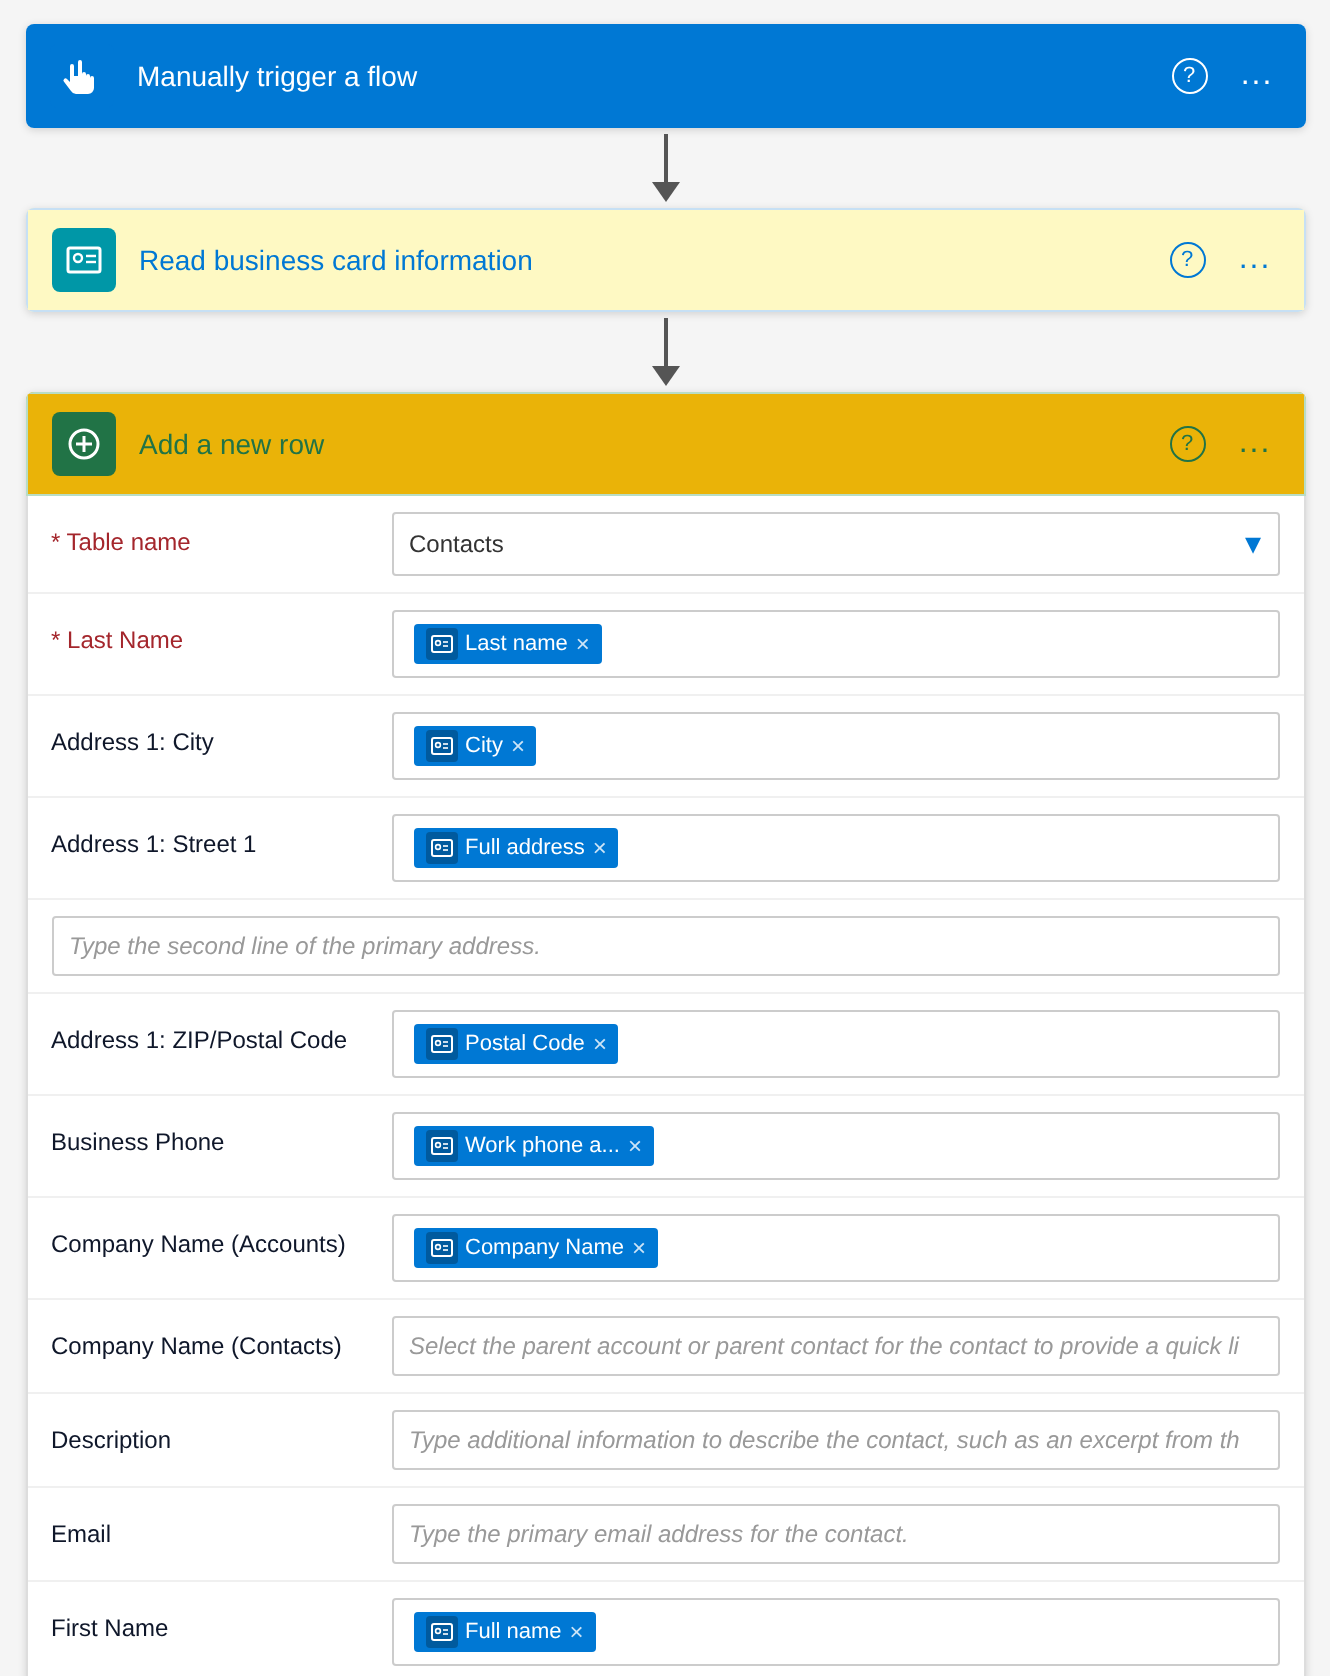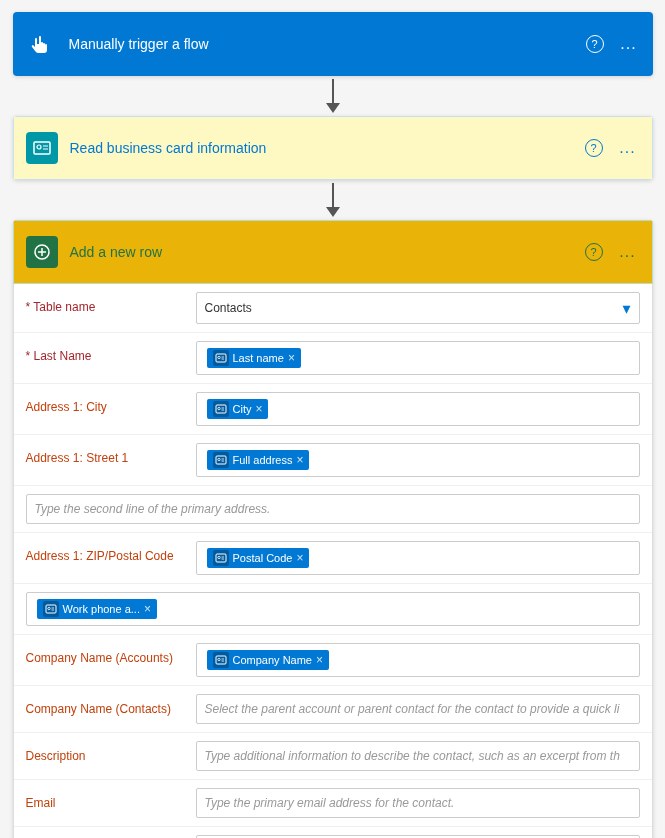--- a/index.html
+++ b/index.html
@@ -25,21 +25,21 @@
       width: 100%;
       border-radius: 4px;
       overflow: hidden;
       box-shadow: 0 1px 4px rgba(0,0,0,0.15);
     }
 
     .step-header {
       display: flex;
       align-items: center;
       padding: 0 12px;
-      height: 64px;
+      height: 52px;
       gap: 12px;
     }
 
     .step-header.blue-bg { background: #0078d4; }
     .step-header.light-blue-bg { background: #fef9c3; border: 1px solid #c7e0f4; }
     .step-header.green-bg { background: #eab308; border: 1px solid #b8ddc5; }
 
     .step-icon {
       width: 32px;
       height: 32px;
@@ -119,21 +119,21 @@
       border-bottom: 1px solid #f0f0f0;
       min-height: 44px;
       gap: 15px;
     }
     .field-row:last-child { border-bottom: none; }
 
     .field-label {
       width: 155px;
       flex-shrink: 0;
       font-size: 12px;
-      color: #c2410c;
+      color: #0f172a;
       padding-top: 8px;
       line-height: 1.3;
     }
     .field-label.required { color: #a4262c; }
     .field-label.required::before {
       content: '* ';
       color: #a4262c;
     }
 
     .field-input {
@@ -358,20 +358,21 @@
                   <line x1="6.5" y1="7" x2="9" y2="7" stroke="white" stroke-width="0.8"></line>
                 </svg>
             </span>
             <span>Postal Code</span>
             <span class="token-x">×</span>
           </span>
         </div>
       </div>
 
       <div class="field-row">
+        <div class="field-label">Business Phone</div>
         <div class="field-input">
           <span class="token-tag">
             <span class="token-icon">
               <svg width="12" height="12" viewBox="0 0 12 12" fill="none">
                   <rect x="1" y="2" width="10" height="8" rx="1" stroke="white" stroke-width="1" fill="none"></rect>
                   <circle cx="4" cy="5.5" r="1.2" stroke="white" stroke-width="0.8" fill="none"></circle>
                   <line x1="6.5" y1="5" x2="9" y2="5" stroke="white" stroke-width="0.8"></line>
                   <line x1="6.5" y1="7" x2="9" y2="7" stroke="white" stroke-width="0.8"></line>
                 </svg>
             </span>

